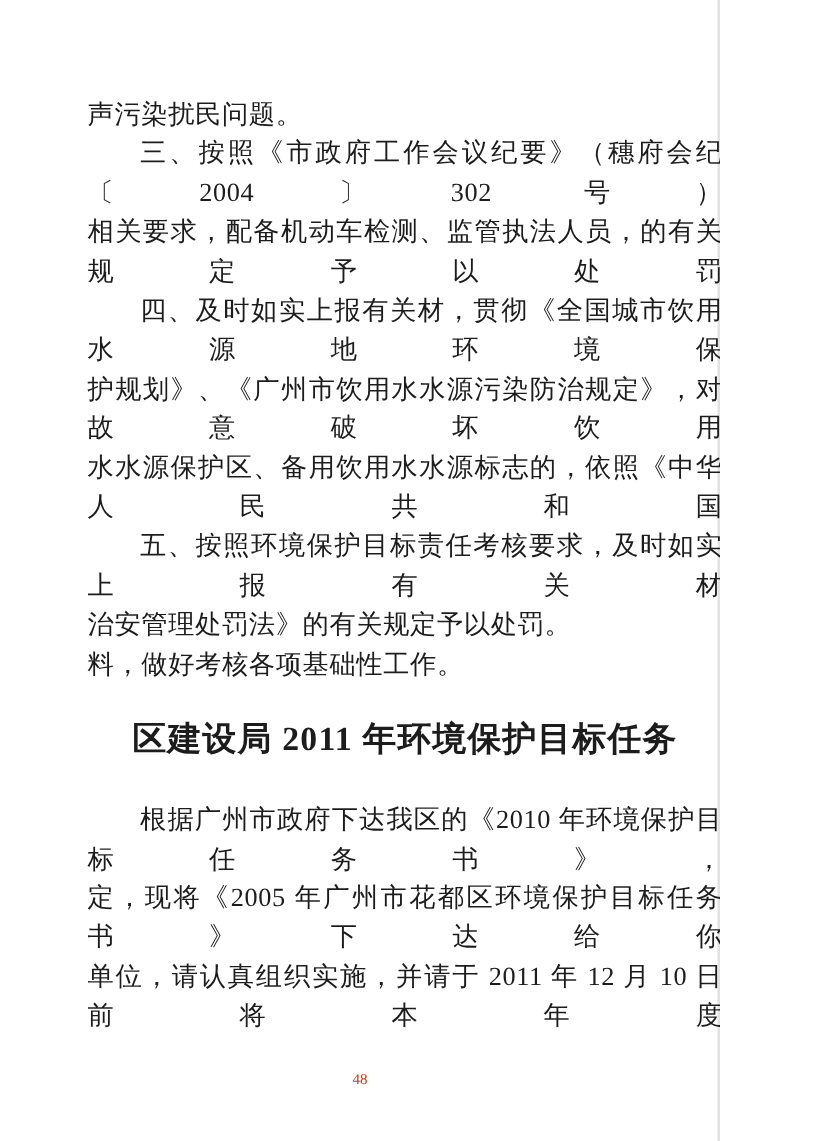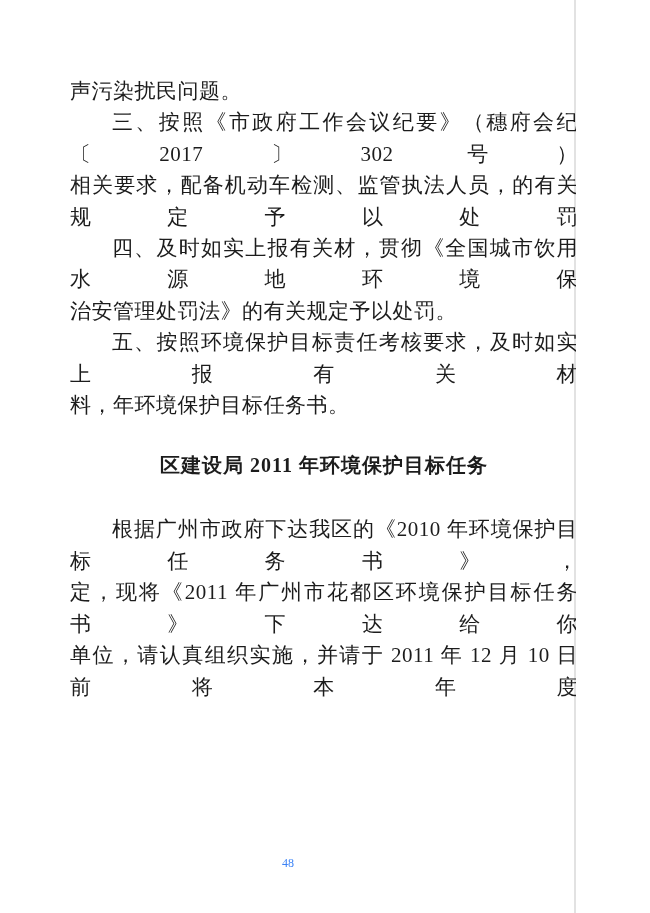--- a/index.html
+++ b/index.html
@@ -34,52 +34,54 @@
     text-align: justify;
     text-align-last: justify;
     text-justify: inter-character;
   }
   .line.indent {
     text-indent: 2em;
   }
   .doc-title {
     margin-top: 22px;
     margin-bottom: 27px;
-    font-size: 20px;
+    font-size: 27px;
     line-height: 44px;
     font-weight: bold;
     text-align: center;
     letter-spacing: 1px;
   }
   .page-number {
     position: absolute;
     left: 0;
     top: 856px;
     width: 100%;
     text-align: center;
     font-size: 12px;
-    color: #3b82f6;
+    color: #c2410c;
   }
 </style>
 </head>
 <body>
 
 <div class="page">
   <div class="text-col">
 
     <div class="line end">声污染扰民问题。</div>
-    <div class="line indent fill">三、按照《市政府工作会议纪要》（穗府会纪〔2017〕302 号）</div>
+    <div class="line indent fill">三、按照《市政府工作会议纪要》（穗府会纪〔2004〕302 号）</div>
     <div class="line fill">相关要求，配备机动车检测、监管执法人员，的有关规定予以处罚</div>
     <div class="line indent fill">四、及时如实上报有关材，贯彻《全国城市饮用水源地环境保</div>
+    <div class="line fill">护规划》、《广州市饮用水水源污染防治规定》，对故意破坏饮用</div>
+    <div class="line fill">水水源保护区、备用饮用水水源标志的，依照《中华人民共和国</div>
+    <div class="line indent fill">五、按照环境保护目标责任考核要求，及时如实上报有关材</div>
     <div class="line end">治安管理处罚法》的有关规定予以处罚。</div>
-    <div class="line indent fill">五、按照环境保护目标责任考核要求，及时如实上报有关材</div>
-    <div class="line end">料，年环境保护目标任务书。</div>
+    <div class="line end">料，做好考核各项基础性工作。</div>
 
     <div class="doc-title">区建设局 2011 年环境保护目标任务</div>
 
     <div class="line indent fill">根据广州市政府下达我区的《2010 年环境保护目标任务书》，</div>
-    <div class="line fill">定，现将《2011 年广州市花都区环境保护目标任务书》下达给你</div>
+    <div class="line fill">定，现将《2005 年广州市花都区环境保护目标任务书》下达给你</div>
     <div class="line fill">单位，请认真组织实施，并请于 2011 年 12 月 10 日前将本年度</div>
 
   </div>
 
   <div class="page-number">48</div>
 </div>
 
 </body></html>

